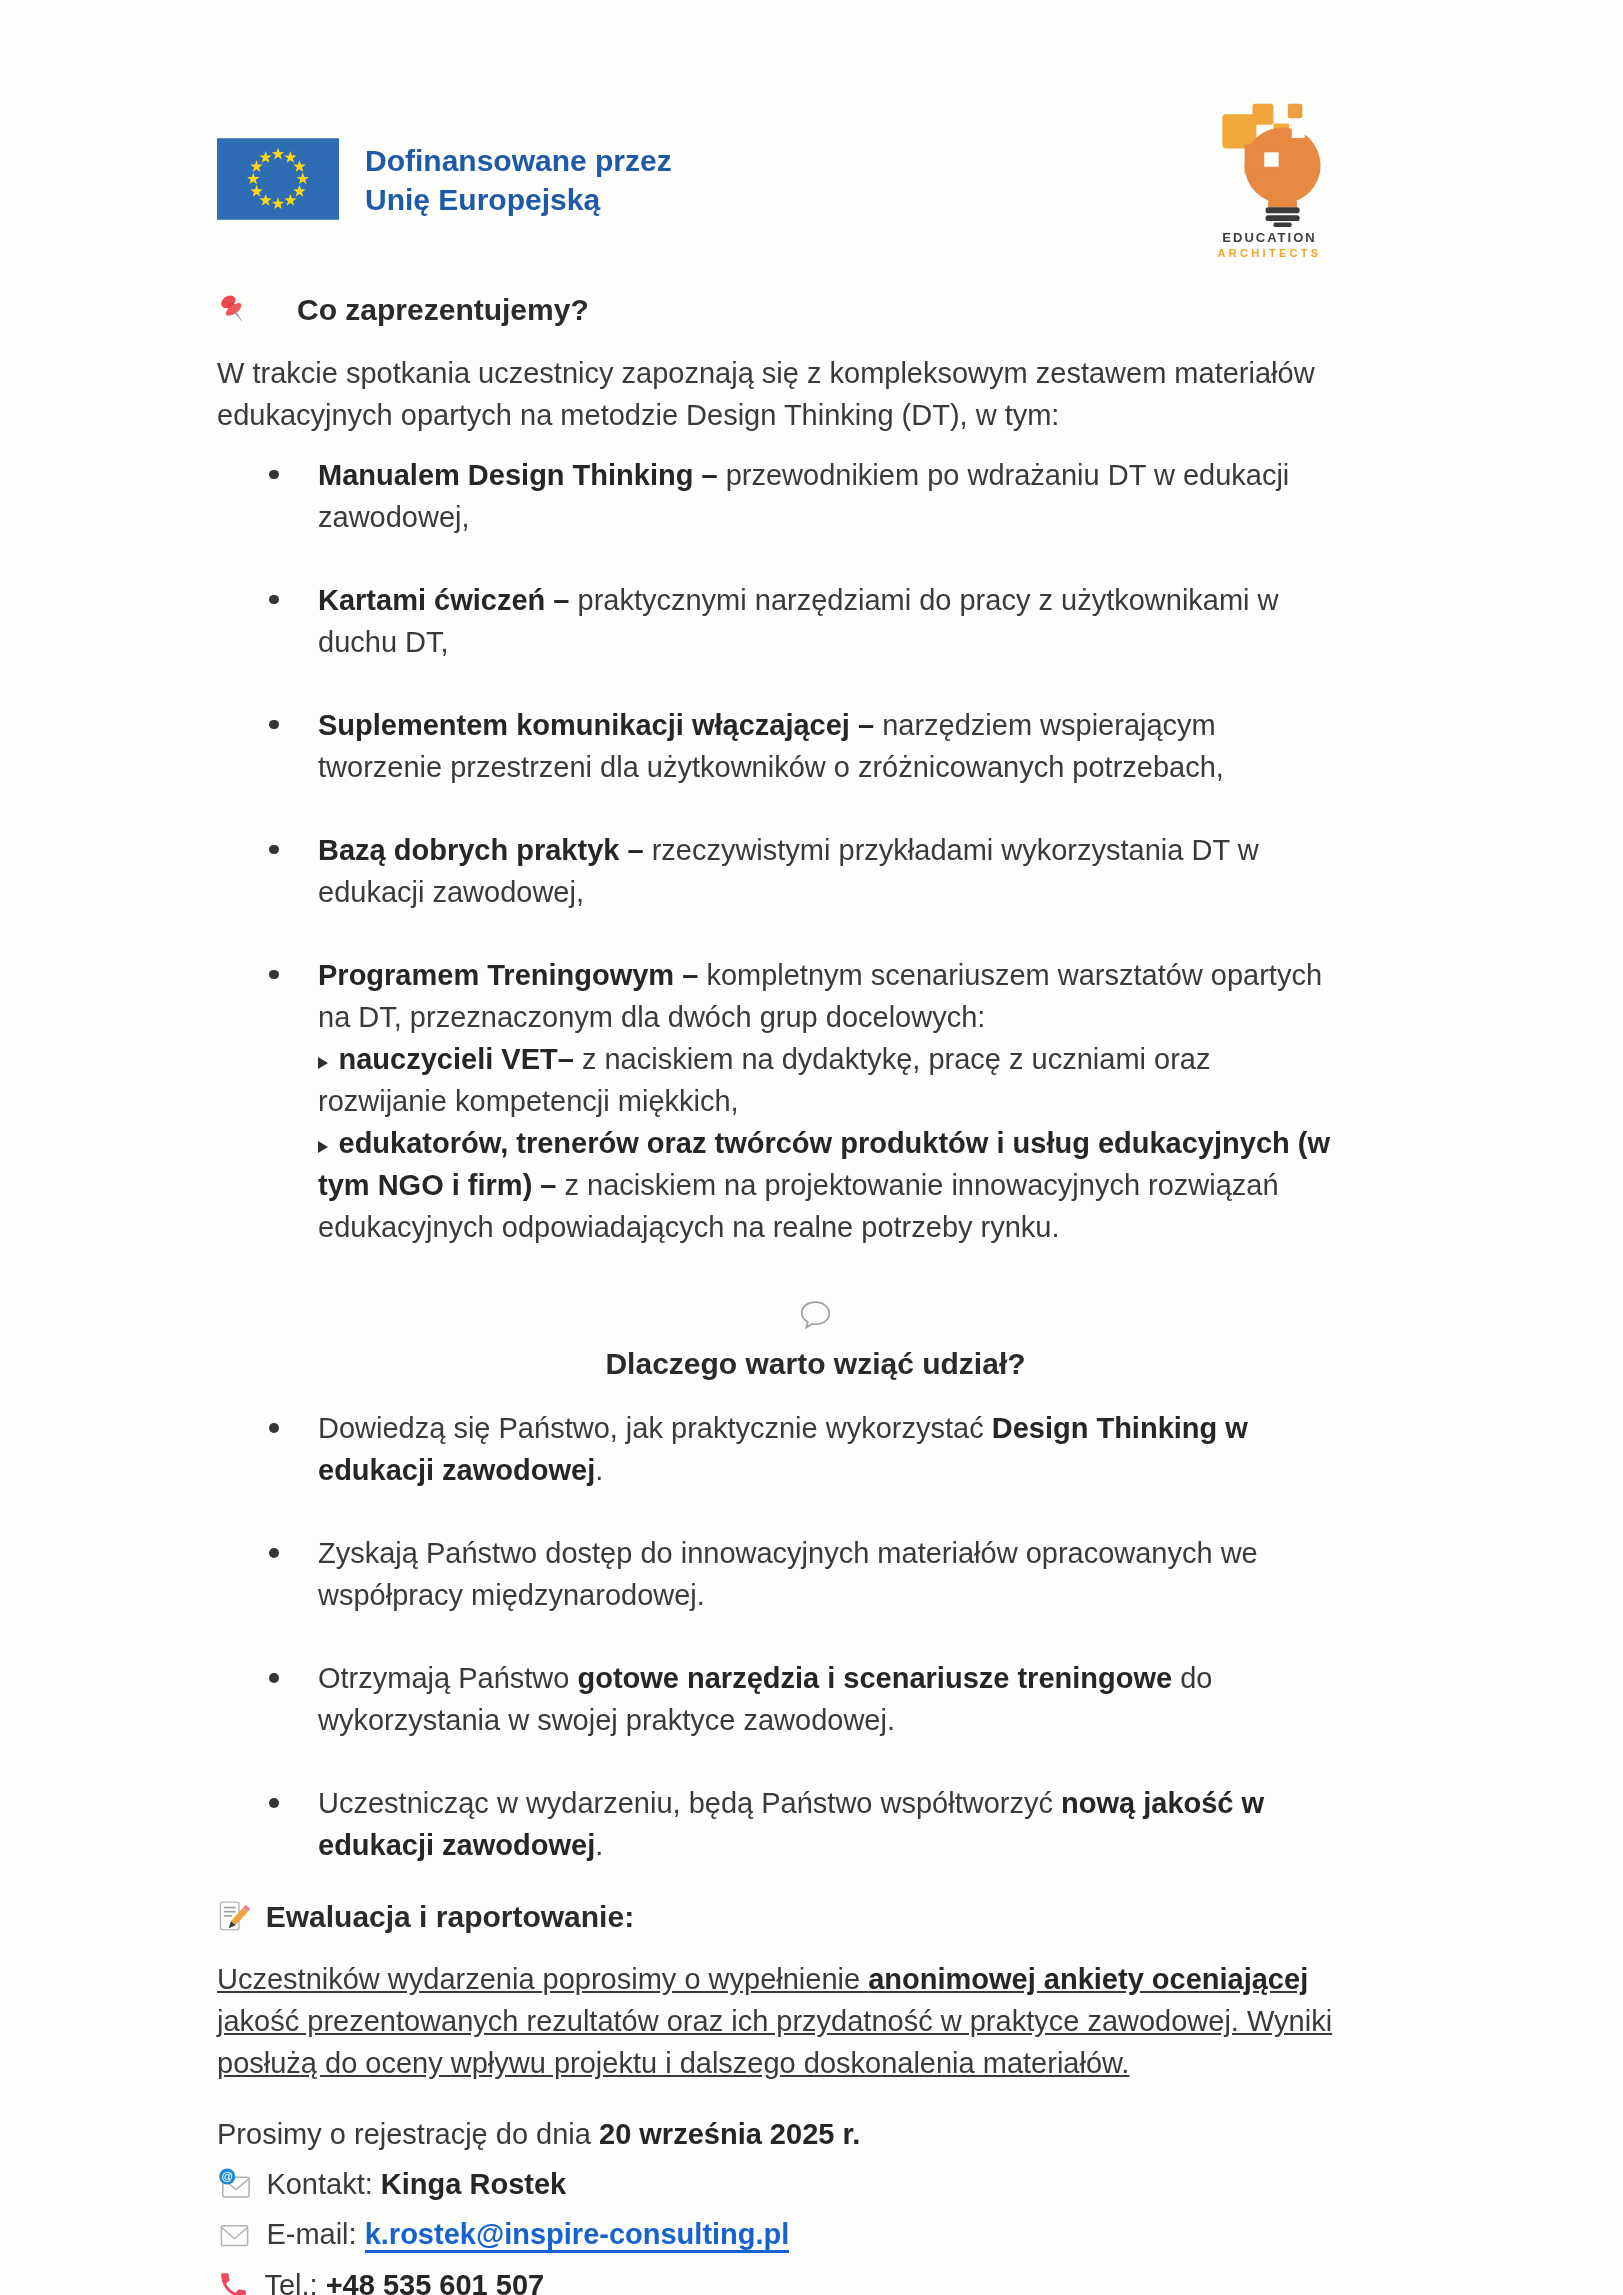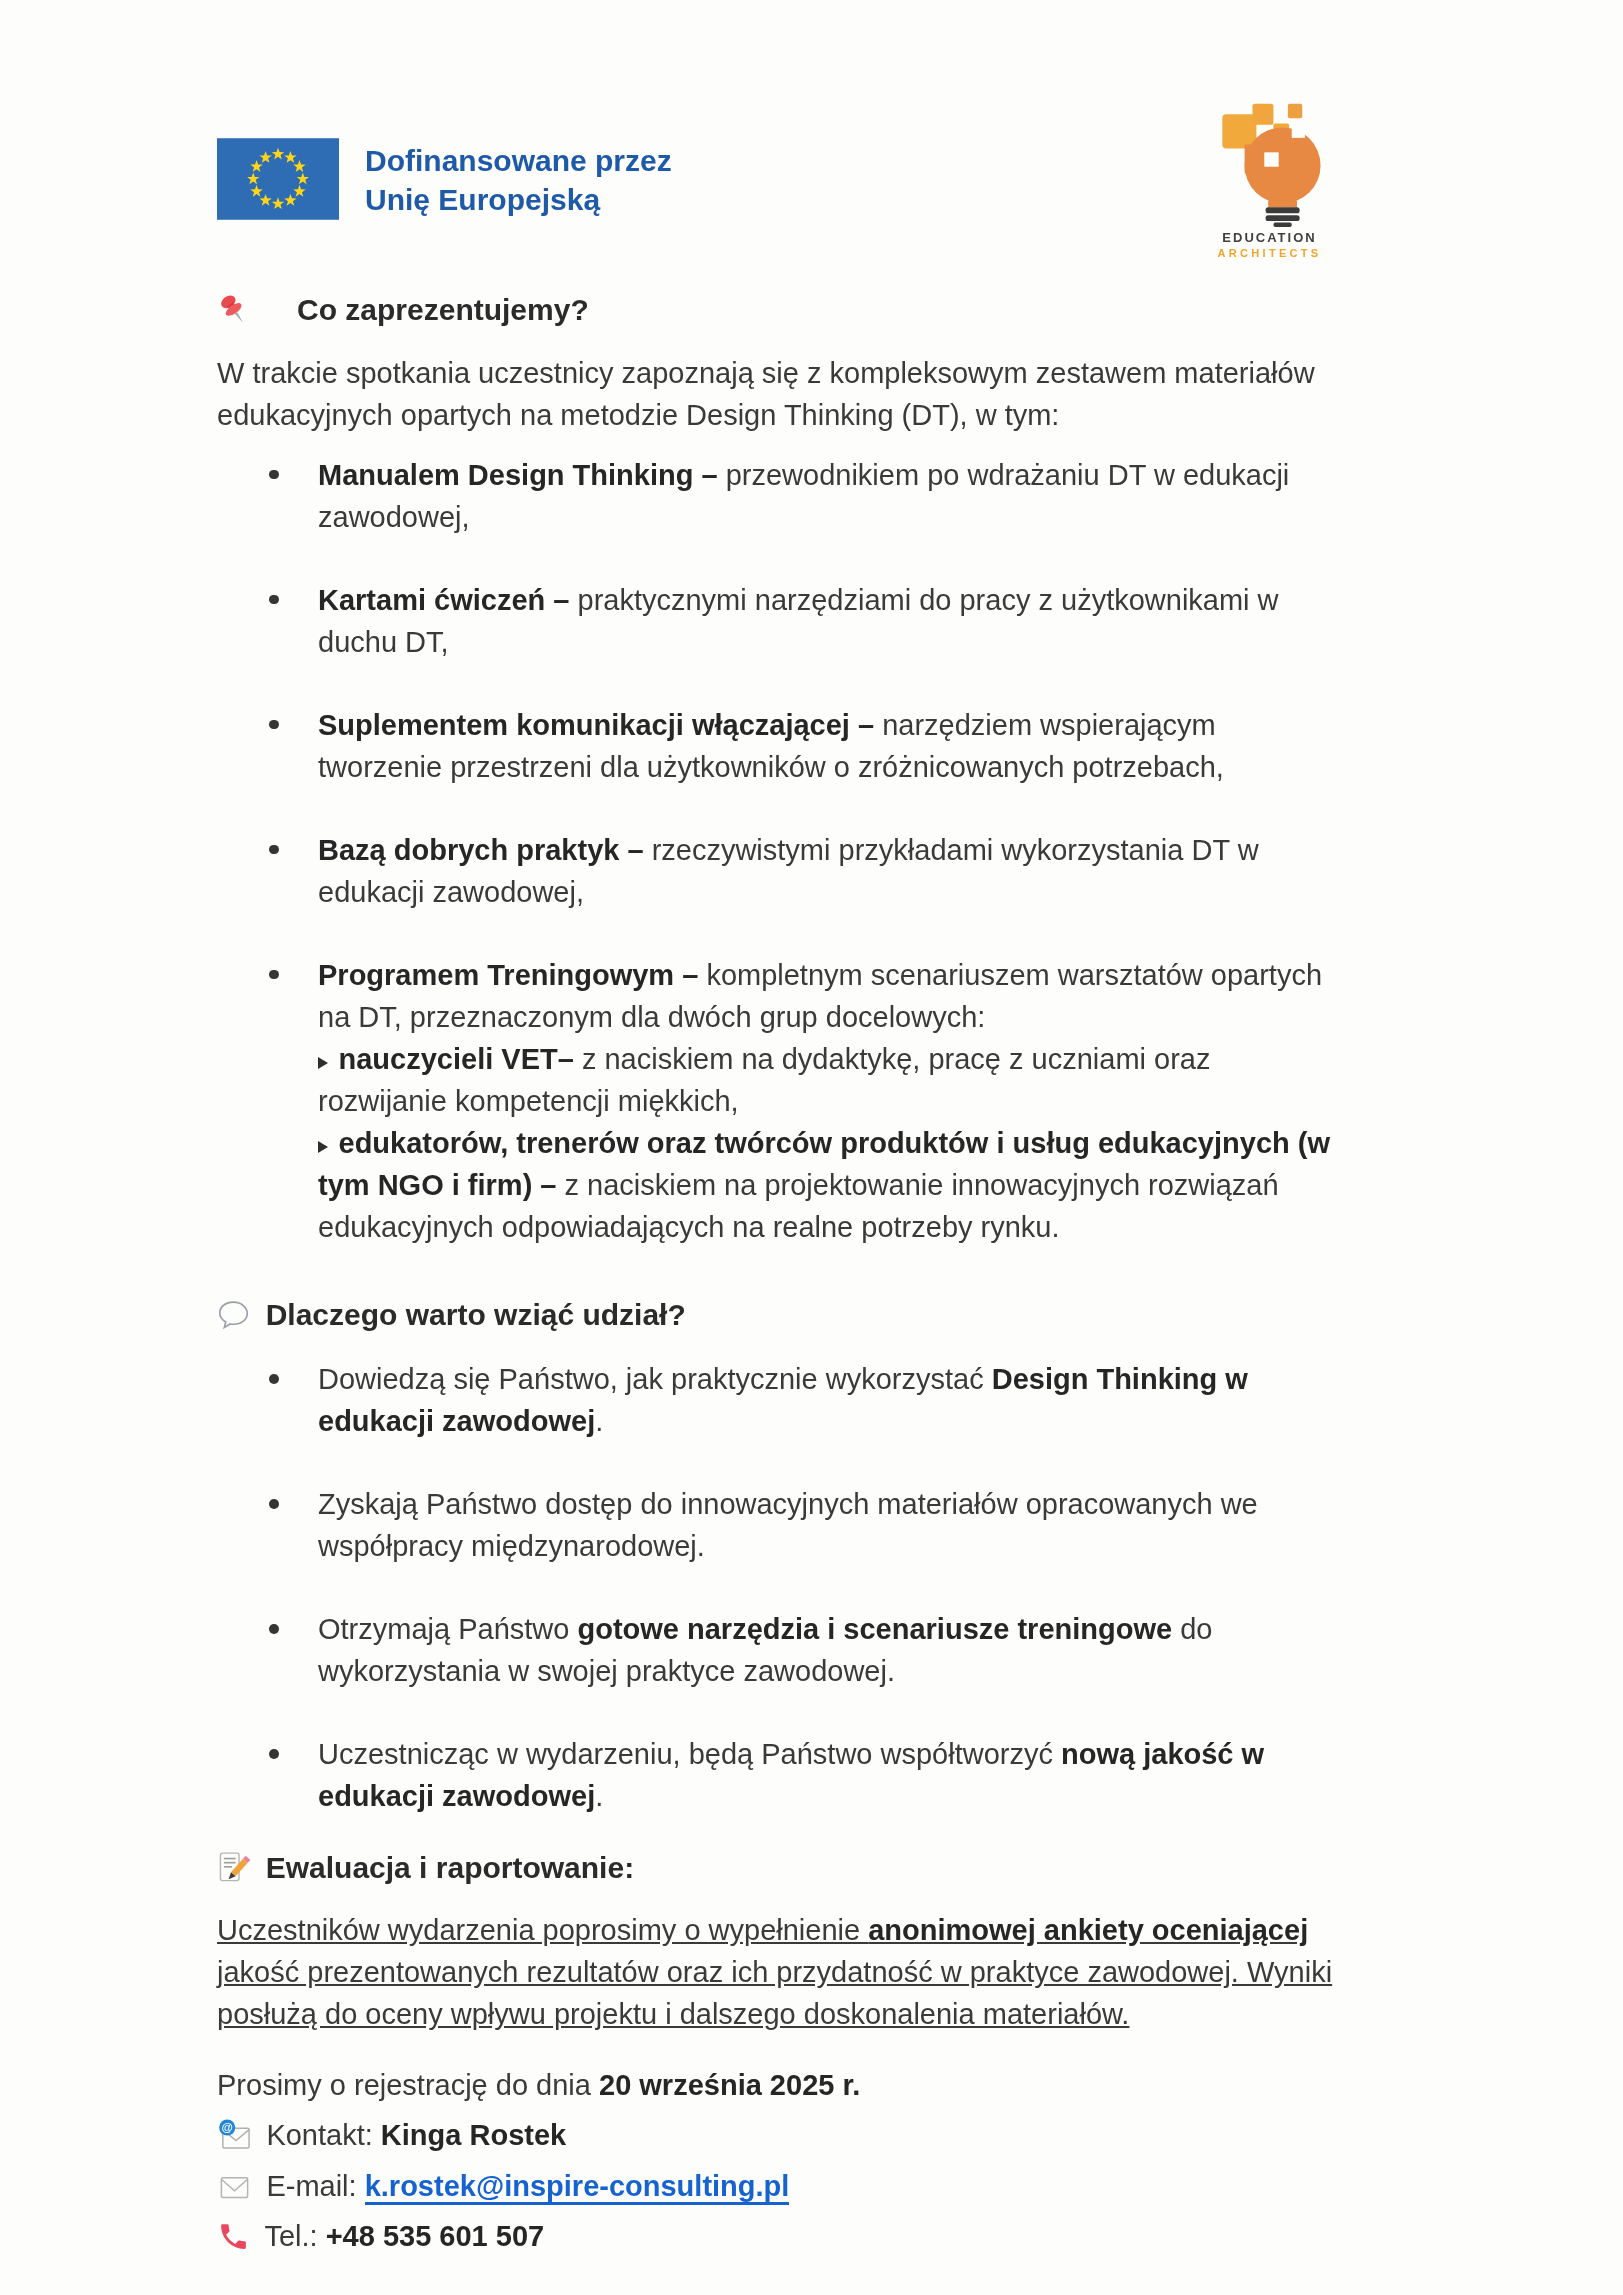--- a/index.html
+++ b/index.html
@@ -32,21 +32,21 @@
   .sub-item::before{content:"";display:inline-block;width:0;height:0;border-left:10.5px solid #2e2e2e;border-top:6.5px solid transparent;border-bottom:6.5px solid transparent;margin-right:10.5px;}
   
   .c-row{display:flex;align-items:center;gap:14.4px;font-size:29px;line-height:41px;margin-top:9.2px;}
   .c-row .ico{flex:0 0 auto;display:inline-flex;}
   .c-link{color:#1663d0;font-weight:700;text-decoration:none;border-bottom:3.3px solid #1663d0;}
   
   .m-co{margin-top:34px;gap:46px;}
   .m-intro{margin-top:25px;}
   .m-list1{margin-top:18.3px;}
   .li-gap{margin-bottom:41px;}
-  .m-dlaczego{margin-top:50px;}
+  .m-dlaczego{margin-top:50px;flex-direction:column;}
   .m-list2{margin-top:27.5px;}
   .m-ewal{margin-top:34px;}
   .m-ewal-body{margin-top:12px;padding-right:26px;text-decoration:underline;}
   .m-zglo{margin-top:31px;}
   .m-reg{margin-top:29px;}
 </style>
 </head>
 <body>
 
 <div class="page">

